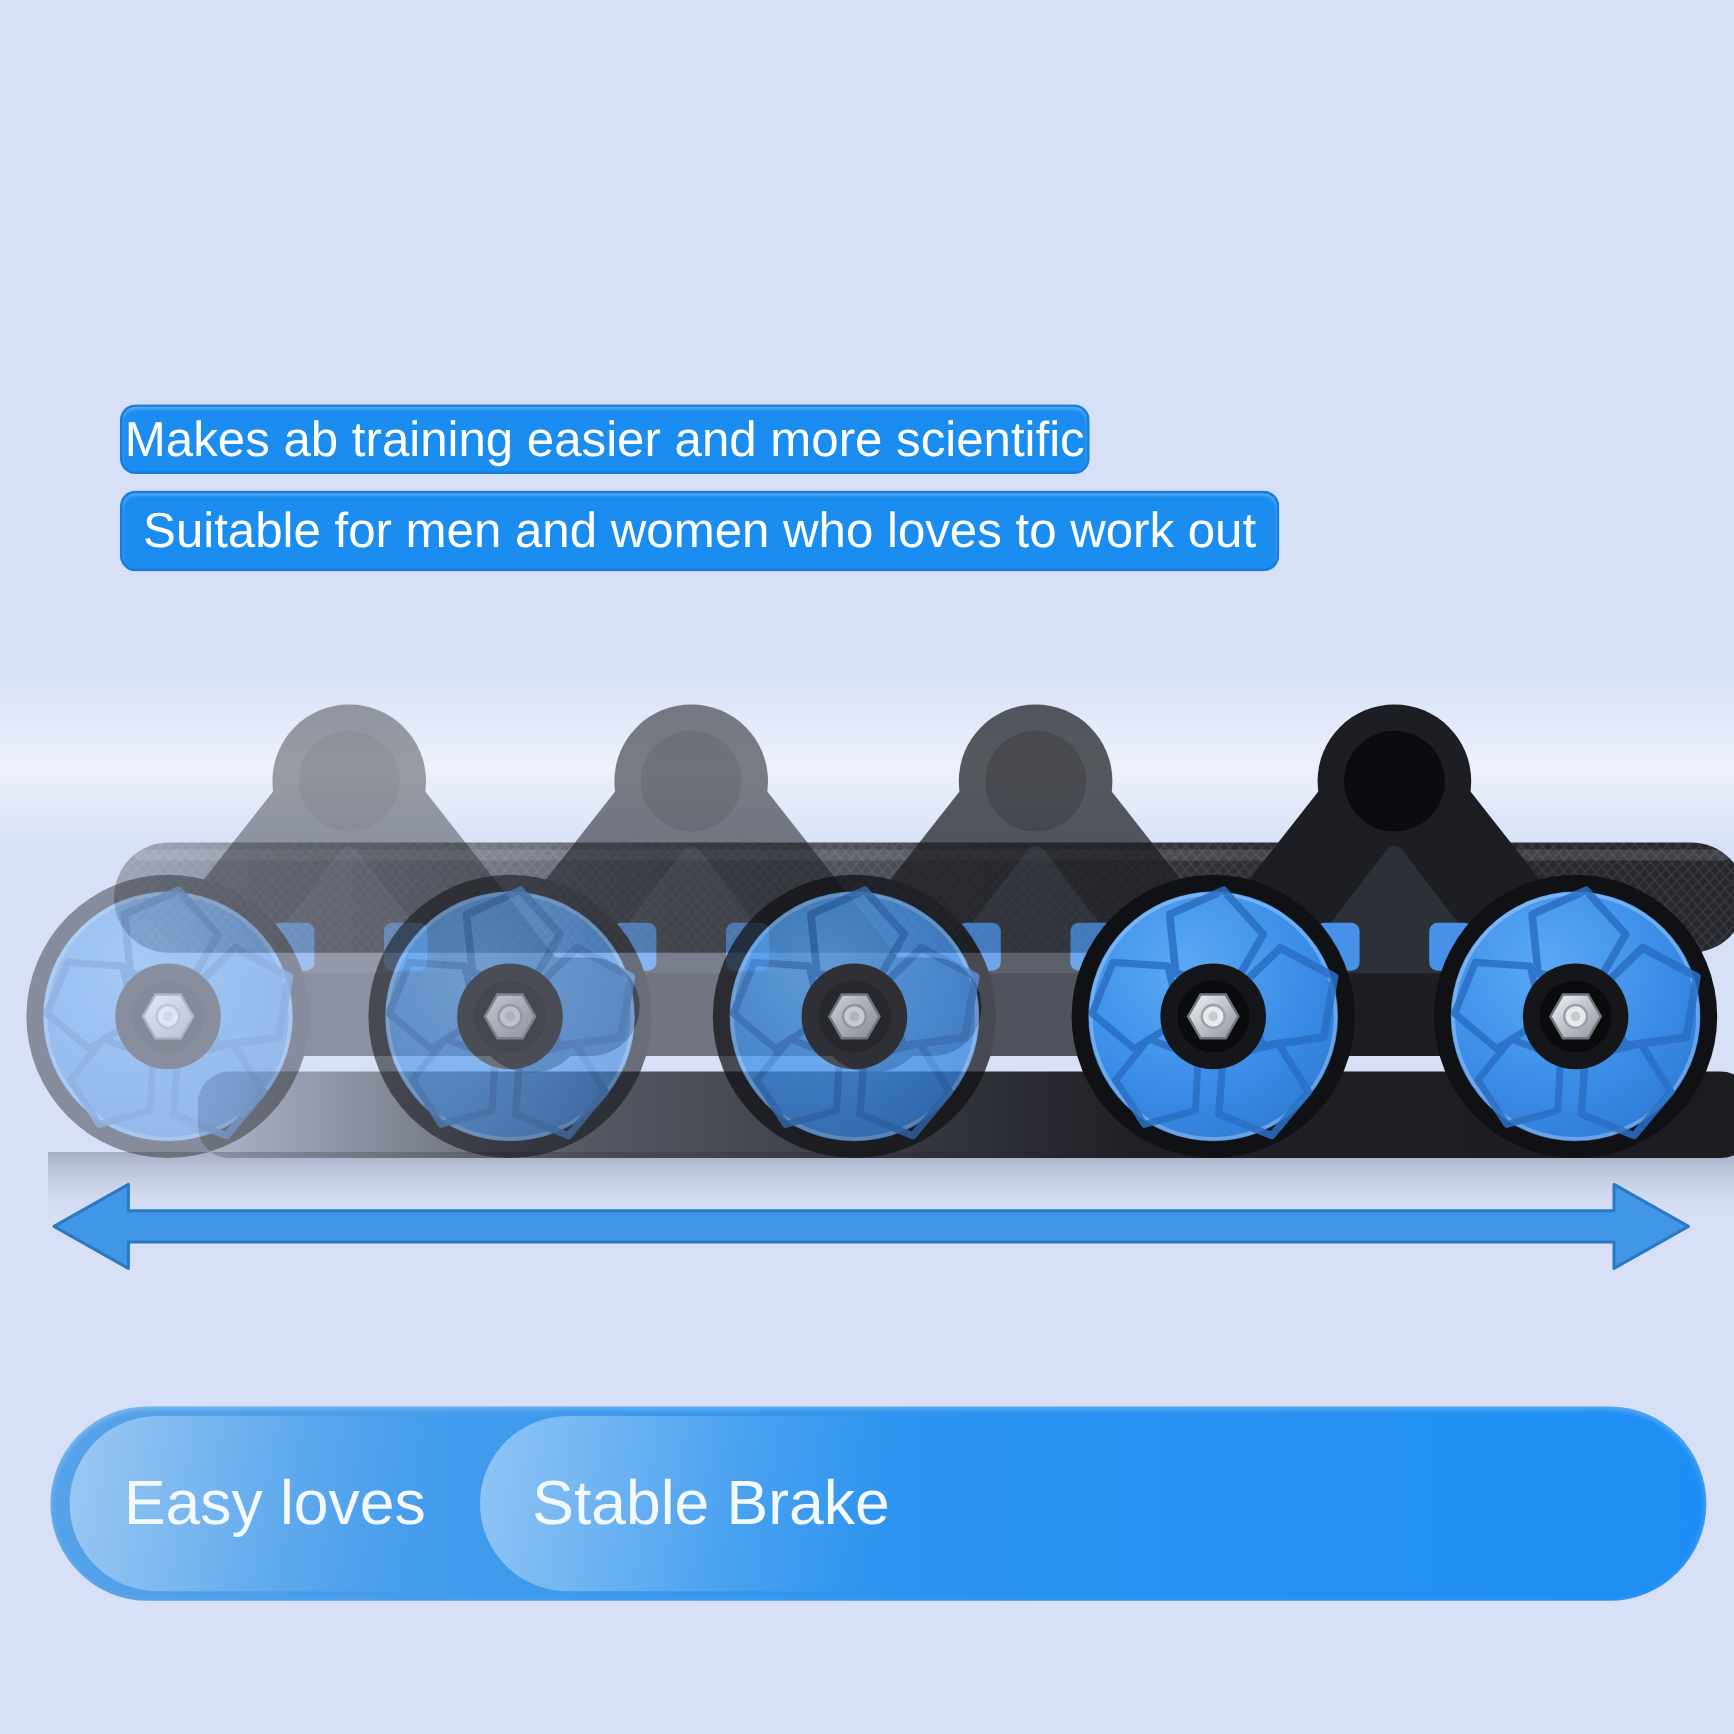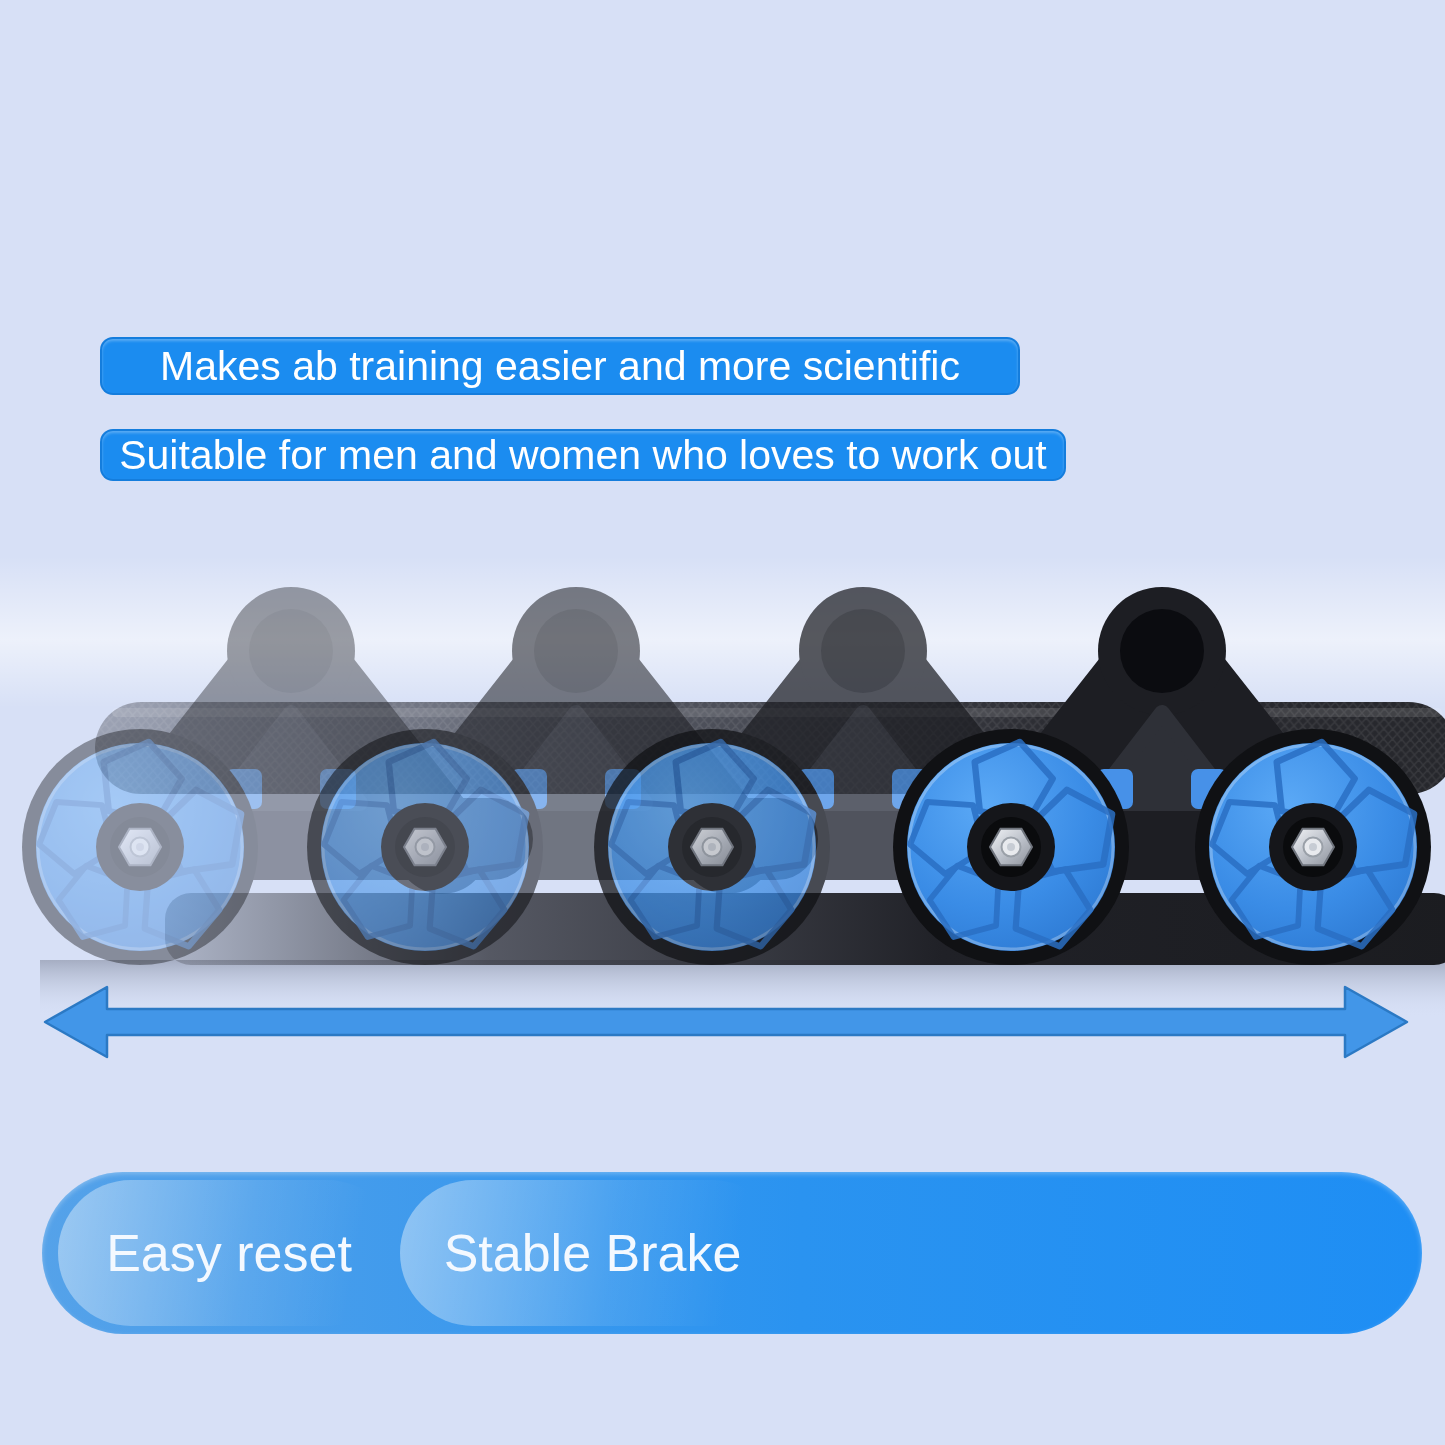--- a/index.html
+++ b/index.html
@@ -19,22 +19,22 @@
     font-size:116px;line-height:1.1;color:var(--title-black);letter-spacing:-2px;
     transform:scaleX(1.02);transform-origin:left top;white-space:nowrap}
   .title-text span{display:block}
 
   
   .banner{position:absolute;left:100px;background:var(--banner-blue);color:#fff;
     border-radius:13px;display:flex;align-items:center;justify-content:center;
     font-size:41px;line-height:1;white-space:nowrap;
     border:2px solid rgba(10,96,185,.35);
     box-shadow:inset 0 2px 3px rgba(255,255,255,.28)}
-  .banner-1{top:337px;width:920px;height:58px}
-  .banner-2{top:429px;width:966px;height:52px}
+  .banner-1{top:337px;width:808px;height:58px}
+  .banner-2{top:409px;width:966px;height:67px}
 
   
   .product-svg{position:absolute;left:0;top:540px;width:1445px;height:540px}
 
   
   .capsule{position:absolute;left:42px;top:1172px;width:1380px;height:162px;
     border-radius:81px;overflow:hidden;
     background:linear-gradient(90deg,var(--capsule-left) 0%,#2a93f0 55%,var(--capsule-right) 100%);
     box-shadow:inset 0 2px 5px rgba(255,255,255,.30)}
   .pill{position:absolute;top:8px;height:146px;border-radius:73px;
@@ -149,17 +149,17 @@
     <g transform="translate(1011,847)">
       <use href="#frame"></use>
         <use href="#wheel"></use>
         <use href="#wheel" x="302"></use>
     </g>
 
     <path d="M45 1022 L107 987 L107 1009 L1345 1009 L1345 987 L1407 1022 L1345 1057 L1345 1035 L107 1035 L107 1057 Z" fill="var(--arrow-blue)" stroke="#2b79c4" stroke-width="2.5" stroke-linejoin="round"></path>
   </svg>
 
   <div class="capsule">
-    <div class="pill pill-1">Easy reset</div>
+    <div class="pill pill-1">Easy loves</div>
     <div class="pill pill-2">Stable Brake</div>
   </div>
 
 </div>
 
 </body></html>

